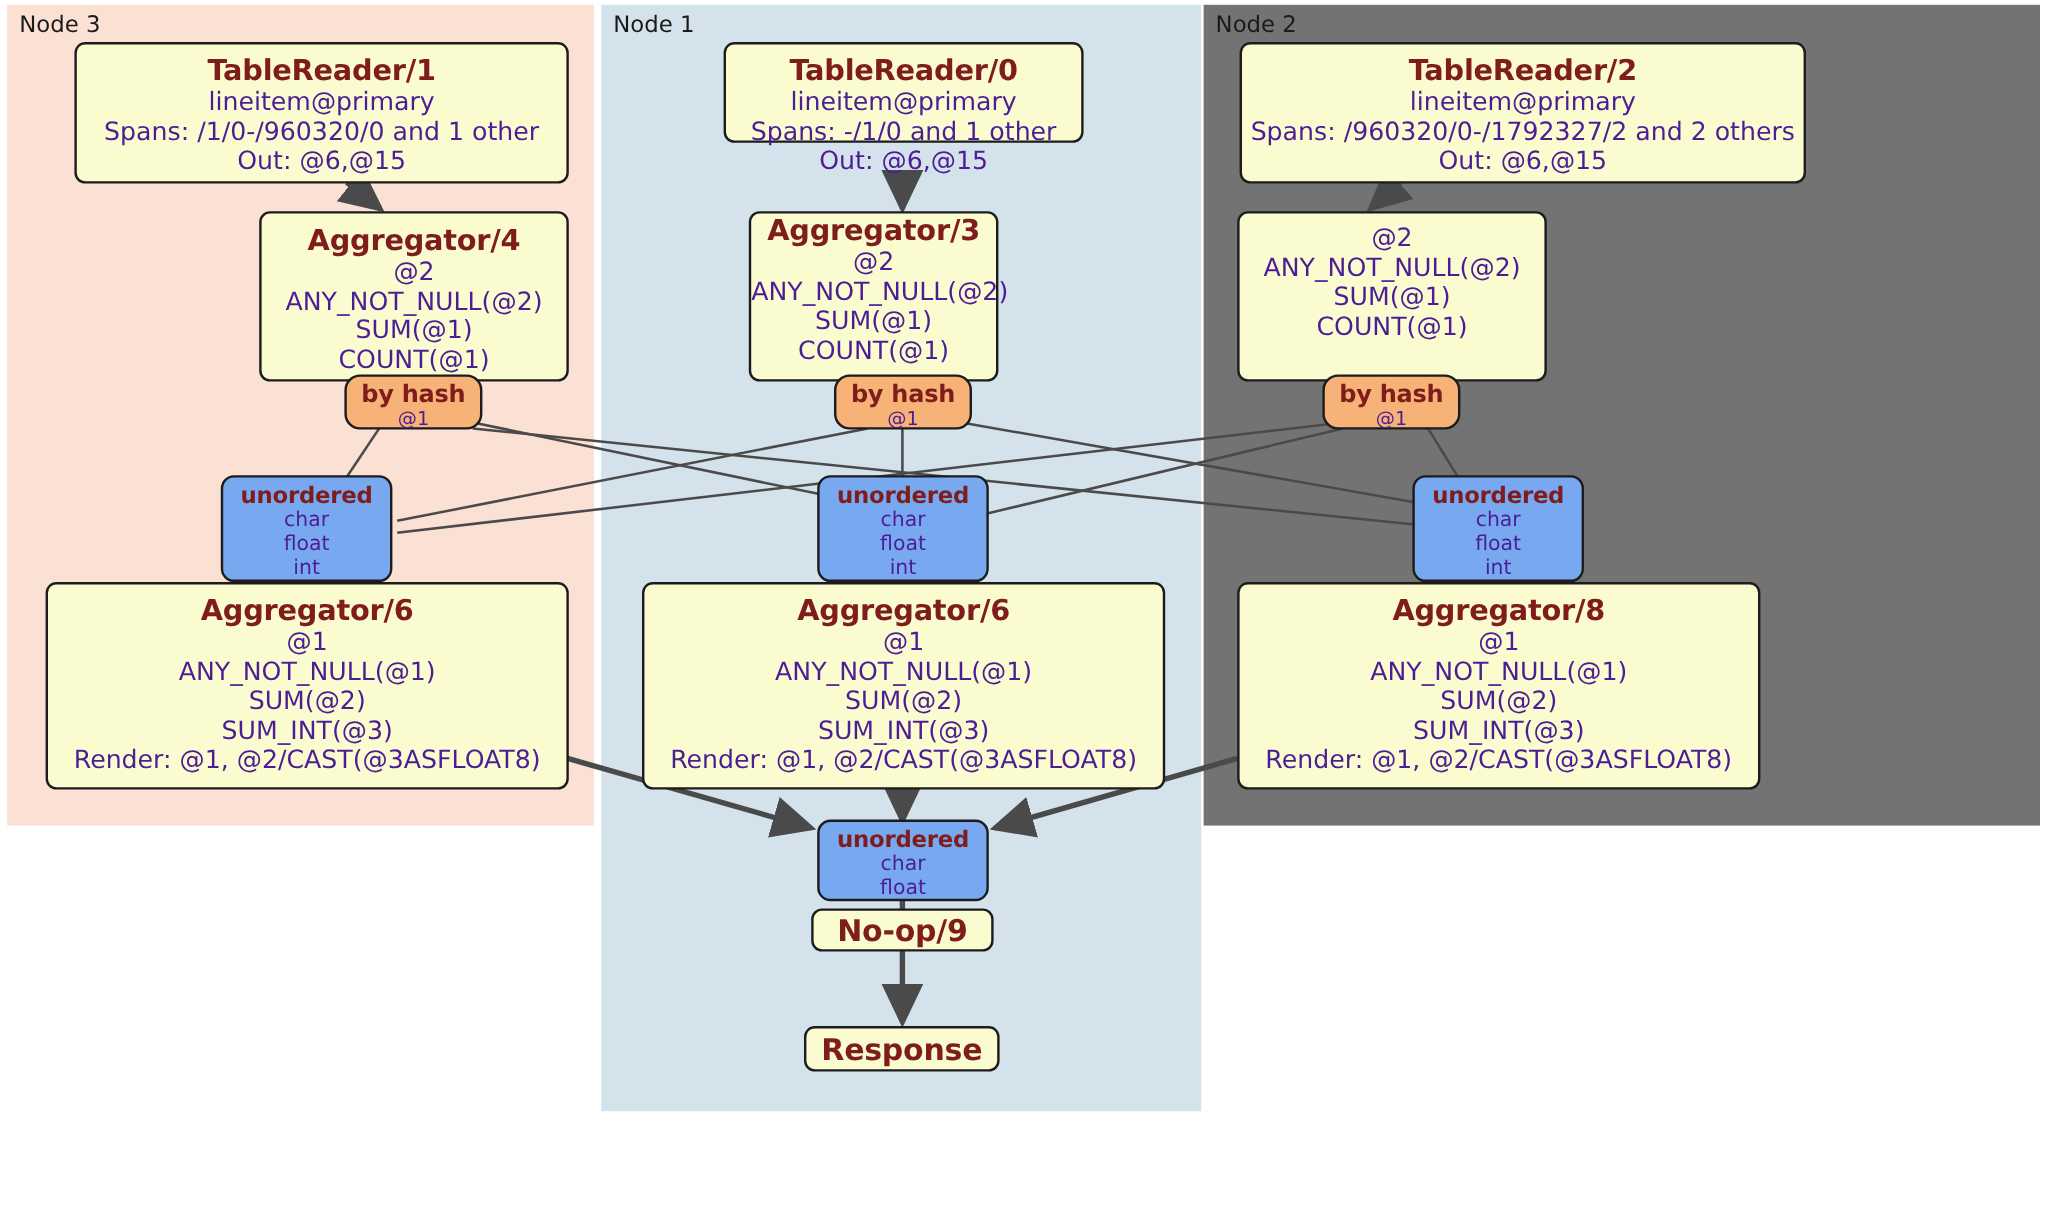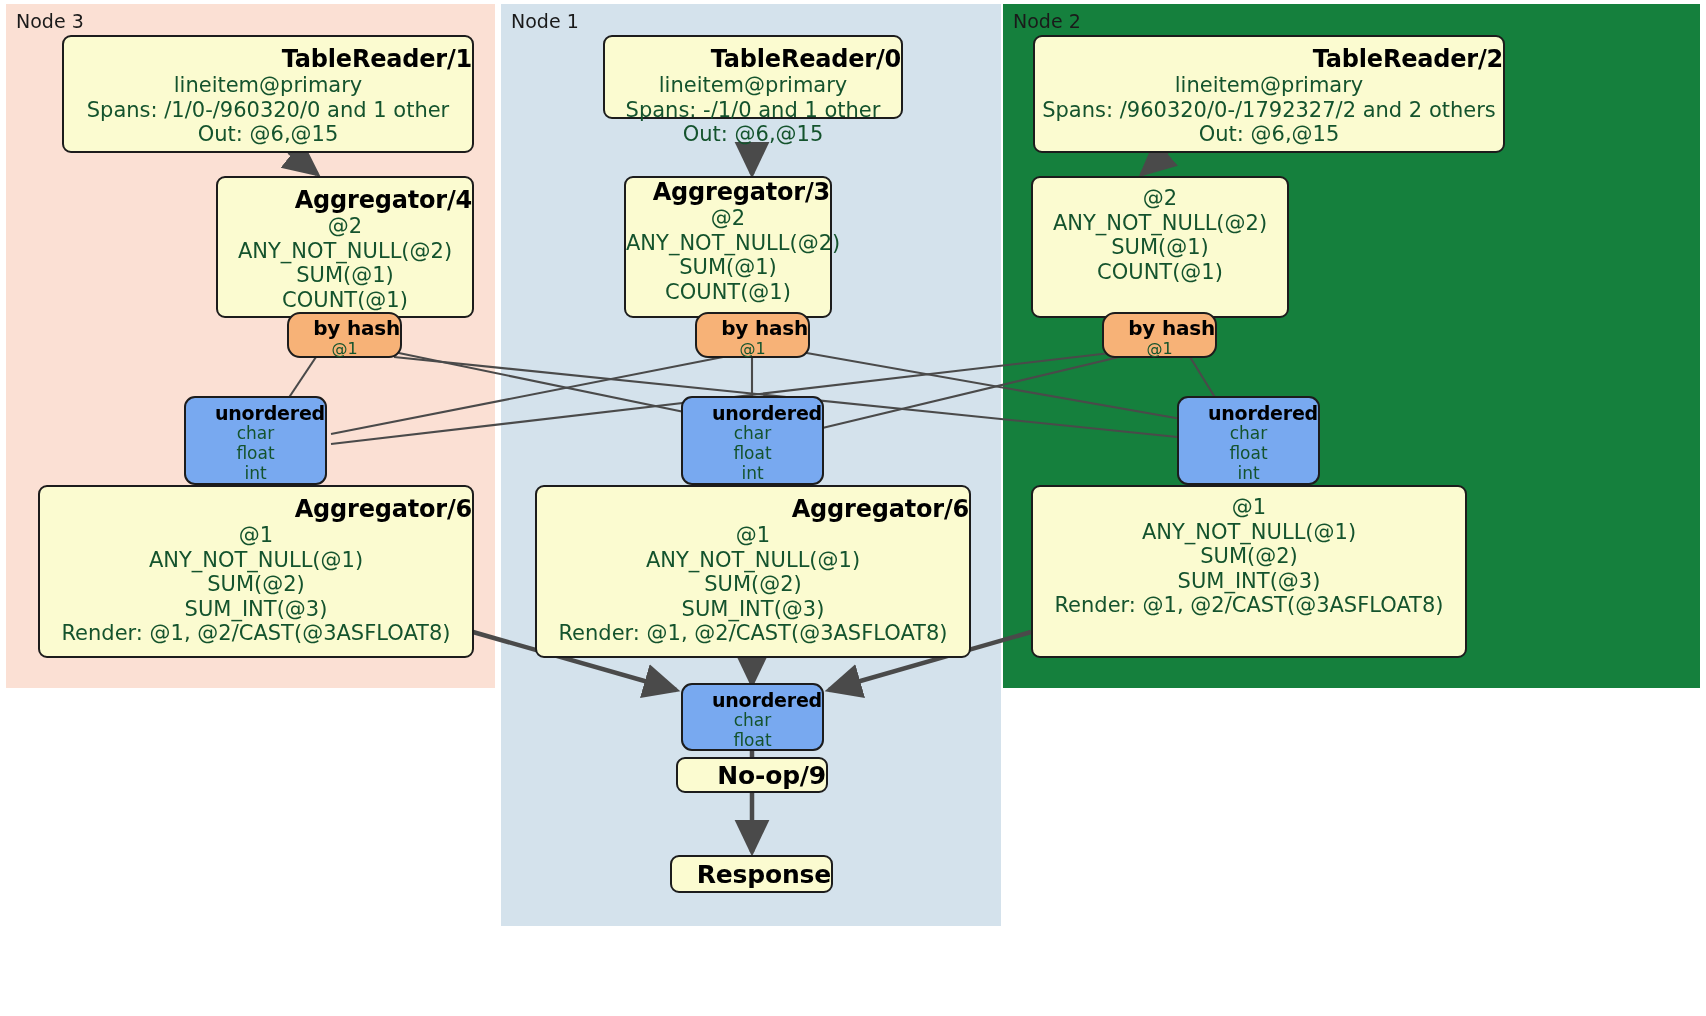--- a/index.html
+++ b/index.html
@@ -8,36 +8,36 @@
 
   #canvas{position:absolute;left:0;top:0;width:1706px;height:1016px;}
 
   
   .panel{position:absolute;box-sizing:border-box;}
   .panel-label{position:absolute;left:10px;top:6px;font-size:19px;color:#1a1a1a;
                font-family:"DejaVu Sans","Liberation Sans",sans-serif;}
 
   #panel-node3{left:6px;top:4px;width:489px;height:684px;background:#fbe0d4;}
   #panel-node1{left:501px;top:4px;width:500px;height:922px;background:#d4e2ec;}
-  #panel-node2{left:1003px;top:4px;width:697px;height:684px;background:#15803d;}
+  #panel-node2{left:1003px;top:4px;width:697px;height:684px;background:#737373;}
 
   
   svg.edges{position:absolute;left:0;top:0;width:1706px;height:1016px;
             overflow:visible;pointer-events:none;}
 
   
   .box{position:absolute;box-sizing:border-box;border:2px solid #1c1c1c;
        text-align:center;line-height:1.17;}
   .proc{background:#fbfbd0;border-radius:9px;}
   .router{background:#f7b277;border-radius:13px;}
   .stream{background:#78a9f0;border-radius:11px;}
 
-  .ttl{font-weight:bold;font-size:24px;color:#000000;display:block;
-       letter-spacing:-0.2px;text-align:right;}
-  .ln{font-size:21px;color:#14532d;display:block;}
+  .ttl{font-weight:bold;font-size:24px;color:#7f1d1d;display:block;
+       letter-spacing:-0.2px;}
+  .ln{font-size:21px;color:#4c1d95;display:block;}
 
   .router .ttl{font-size:20px;}
   .router .ln{font-size:16px;}
   .stream .ttl{font-size:19px;}
   .stream .ln{font-size:17px;}
 
   .noop .ttl,.resp .ttl{font-size:25px;}
 </style>
 </head>
 <body>
@@ -203,20 +203,21 @@
   </div>
 
   <div class="box stream" style="left:1177px;top:396px;width:143px;height:89px;padding-top:4px;">
     <span class="ttl">unordered</span>
     <span class="ln">char</span>
     <span class="ln">float</span>
     <span class="ln">int</span>
   </div>
 
   <div class="box proc" style="left:1031px;top:485px;width:436px;height:173px;padding-top:8px;">
+    <span class="ttl">Aggregator/8</span>
     <span class="ln">@1</span>
     <span class="ln">ANY_NOT_NULL(@1)</span>
     <span class="ln">SUM(@2)</span>
     <span class="ln">SUM_INT(@3)</span>
     <span class="ln">Render: @1, @2/CAST(@3ASFLOAT8)</span>
   </div>
 
 </div>
 
 </body></html>

